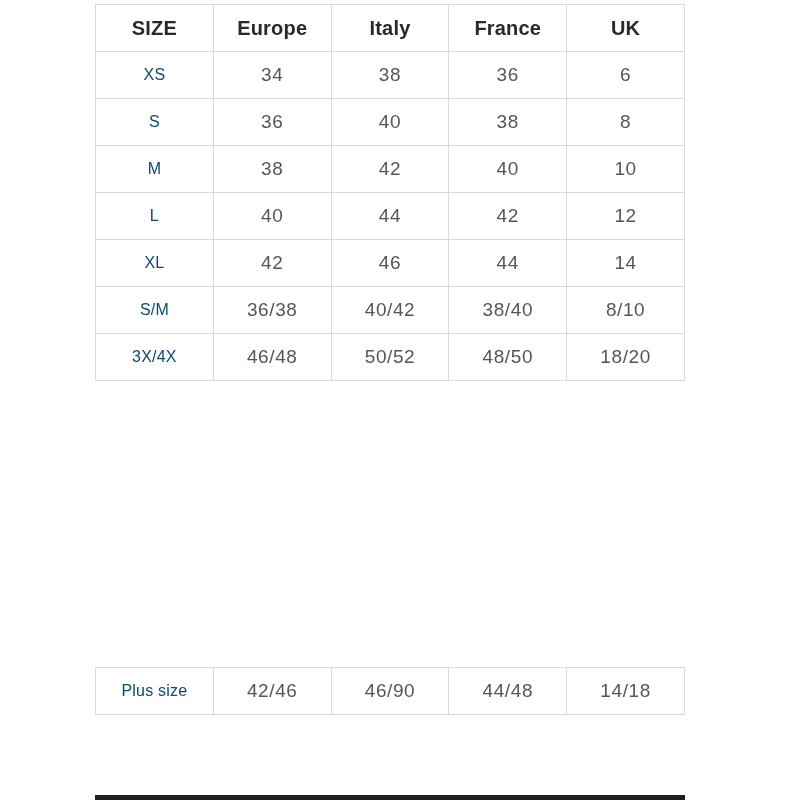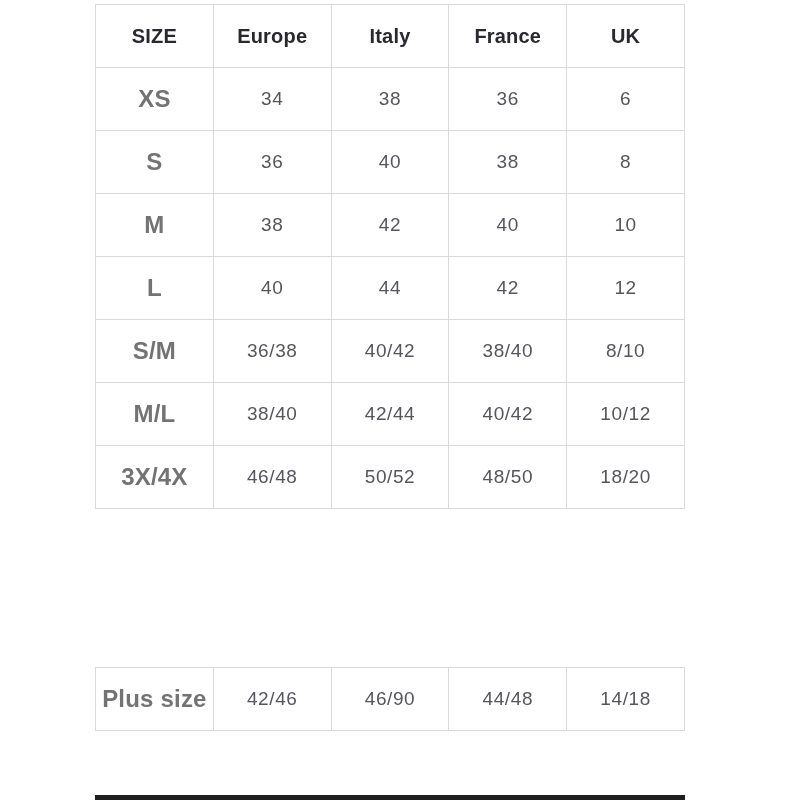--- a/index.html
+++ b/index.html
@@ -17,36 +17,36 @@
     table-layout: fixed;
     width: 590px;
     position: absolute;
     left: 95px;
     background: #ffffff;
   }
   #main-table { top: 4px; }
   #special-table { top: 667px; }
   .size-table th, .size-table td {
     border: 1px solid #d9d9d9;
-    height: 63px;
+    height: 47px;
     text-align: center;
     vertical-align: middle;
     padding: 0;
     background: #ffffff;
   }
   th.col-header {
     font-size: 20px;
     font-weight: 700;
     color: #28282f;
     letter-spacing: 0.2px;
   }
   td.row-label {
-    font-size: 24px;
-    font-weight: 700;
-    color: #737373;
+    font-size: 16px;
+    font-weight: 400;
+    color: #0c4a6e;
     letter-spacing: 0.2px;
   }
   td.value-cell {
     font-size: 19px;
     font-weight: 400;
     color: #55565c;
     letter-spacing: 0.6px;
   }
   .bottom-bar {
     position: absolute;
@@ -93,32 +93,32 @@
         <td class="value-cell">10</td>
       </tr>
       <tr>
         <td class="row-label">L</td>
         <td class="value-cell">40</td>
         <td class="value-cell">44</td>
         <td class="value-cell">42</td>
         <td class="value-cell">12</td>
       </tr>
       <tr>
+        <td class="row-label">XL</td>
+        <td class="value-cell">42</td>
+        <td class="value-cell">46</td>
+        <td class="value-cell">44</td>
+        <td class="value-cell">14</td>
+      </tr>
+      <tr>
         <td class="row-label">S/M</td>
         <td class="value-cell">36/38</td>
         <td class="value-cell">40/42</td>
         <td class="value-cell">38/40</td>
         <td class="value-cell">8/10</td>
-      </tr>
-      <tr>
-        <td class="row-label">M/L</td>
-        <td class="value-cell">38/40</td>
-        <td class="value-cell">42/44</td>
-        <td class="value-cell">40/42</td>
-        <td class="value-cell">10/12</td>
       </tr>
       <tr>
         <td class="row-label">3X/4X</td>
         <td class="value-cell">46/48</td>
         <td class="value-cell">50/52</td>
         <td class="value-cell">48/50</td>
         <td class="value-cell">18/20</td>
       </tr>
     </tbody>
 </table>

